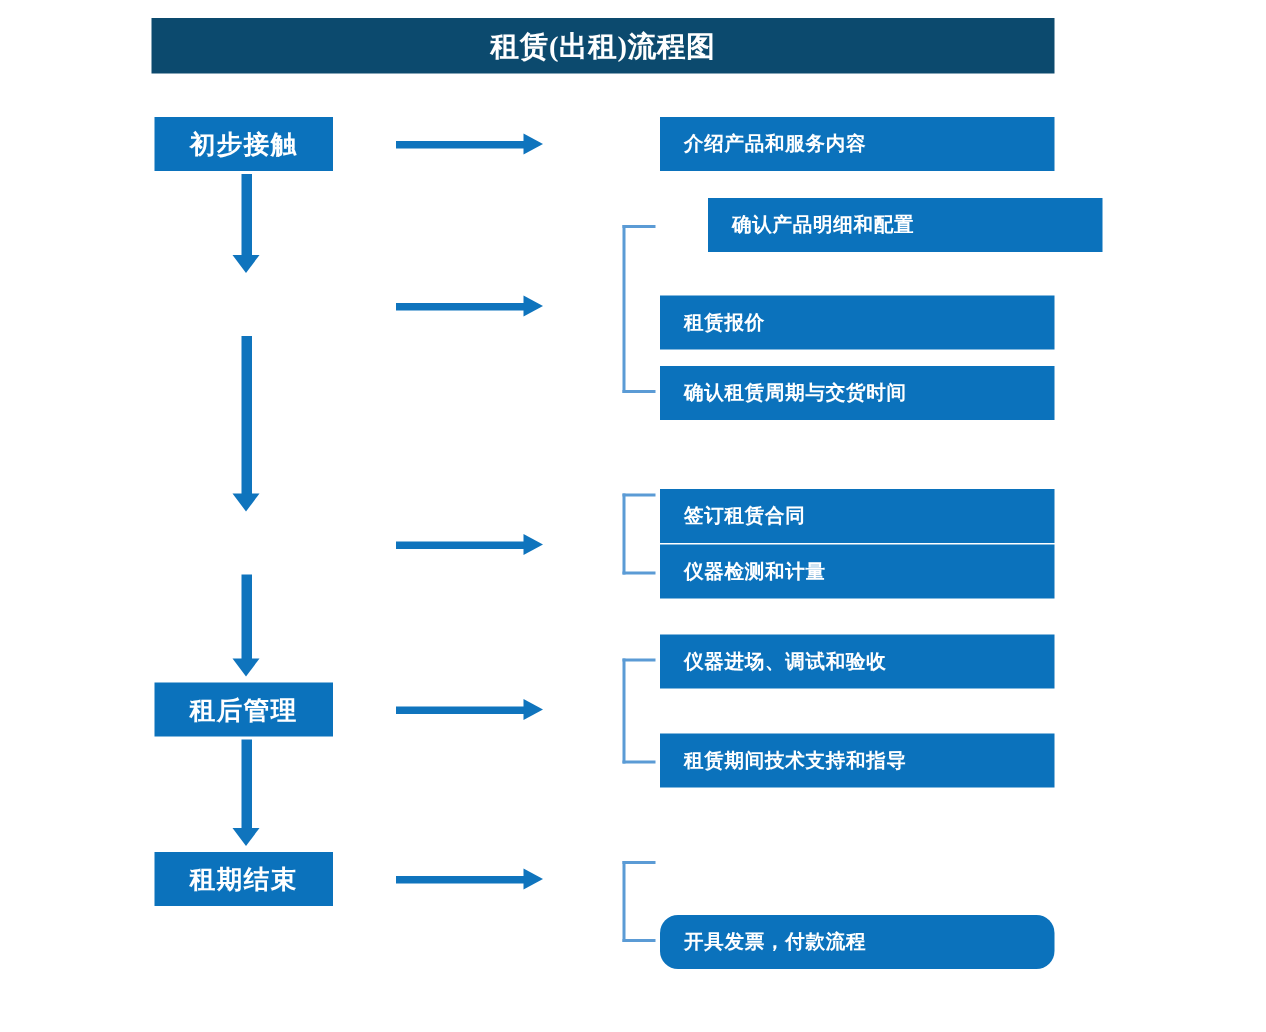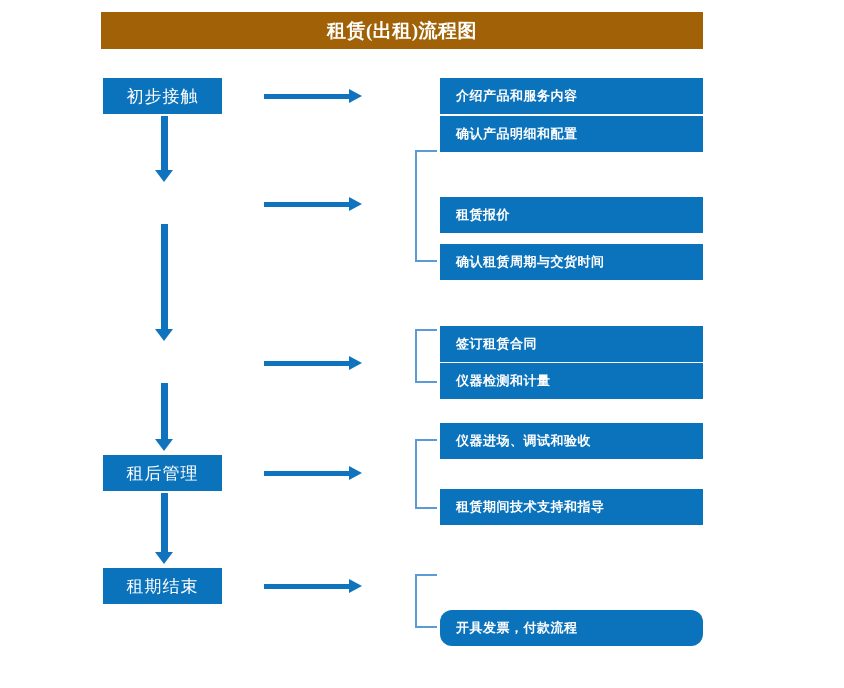--- a/index.html
+++ b/index.html
@@ -18,21 +18,21 @@
     overflow: hidden;
   }
 
   
   .title-bar {
     position: absolute;
     left: 101px;
     top: 12px;
     width: 602px;
     height: 37px;
-    background: #a16207;
+    background: #0c4a6e;
     color: #ffffff;
     display: flex;
     align-items: center;
     justify-content: center;
     font-size: 19px;
     font-weight: bold;
     letter-spacing: 0.5px;
   }
 
   
@@ -40,21 +40,21 @@
     position: absolute;
     left: 103px;
     width: 119px;
     height: 36px;
     background: #0b72bc;
     color: #ffffff;
     display: flex;
     align-items: center;
     justify-content: center;
     font-size: 17px;
-    font-weight: normal;
+    font-weight: bold;
     letter-spacing: 1px;
   }
 
   
   .detail-box {
     position: absolute;
     left: 440px;
     width: 263px;
     height: 36px;
     background: #0b72bc;
@@ -178,21 +178,21 @@
     <div class="shaft"></div>
     <div class="head"></div>
   </div>
 
   <div class="bracket" style="top:150px; height:112px;"></div>
   <div class="bracket" style="top:329px; height:54px;"></div>
   <div class="bracket" style="top:439px; height:70px;"></div>
   <div class="bracket" style="top:574px; height:54px;"></div>
 
   <div class="detail-box" style="top:78px;">介绍产品和服务内容</div>
-  <div class="detail-box" style="top:116px;">确认产品明细和配置</div>
+  <div class="detail-box" style="top:132px;margin-left:32px;">确认产品明细和配置</div>
   <div class="detail-box" style="top:197px;">租赁报价</div>
   <div class="detail-box" style="top:244px;">确认租赁周期与交货时间</div>
   <div class="detail-box" style="top:313px;margin-top:13px;">签订租赁合同</div>
   <div class="detail-box" style="top:363px;">仪器检测和计量</div>
   <div class="detail-box" style="top:423px;">仪器进场、调试和验收</div>
   <div class="detail-box" style="top:489px;">租赁期间技术支持和指导</div>
   <div class="detail-box" style="top:610px;border-radius:12px;">开具发票，付款流程</div>
 
 </div>
 

